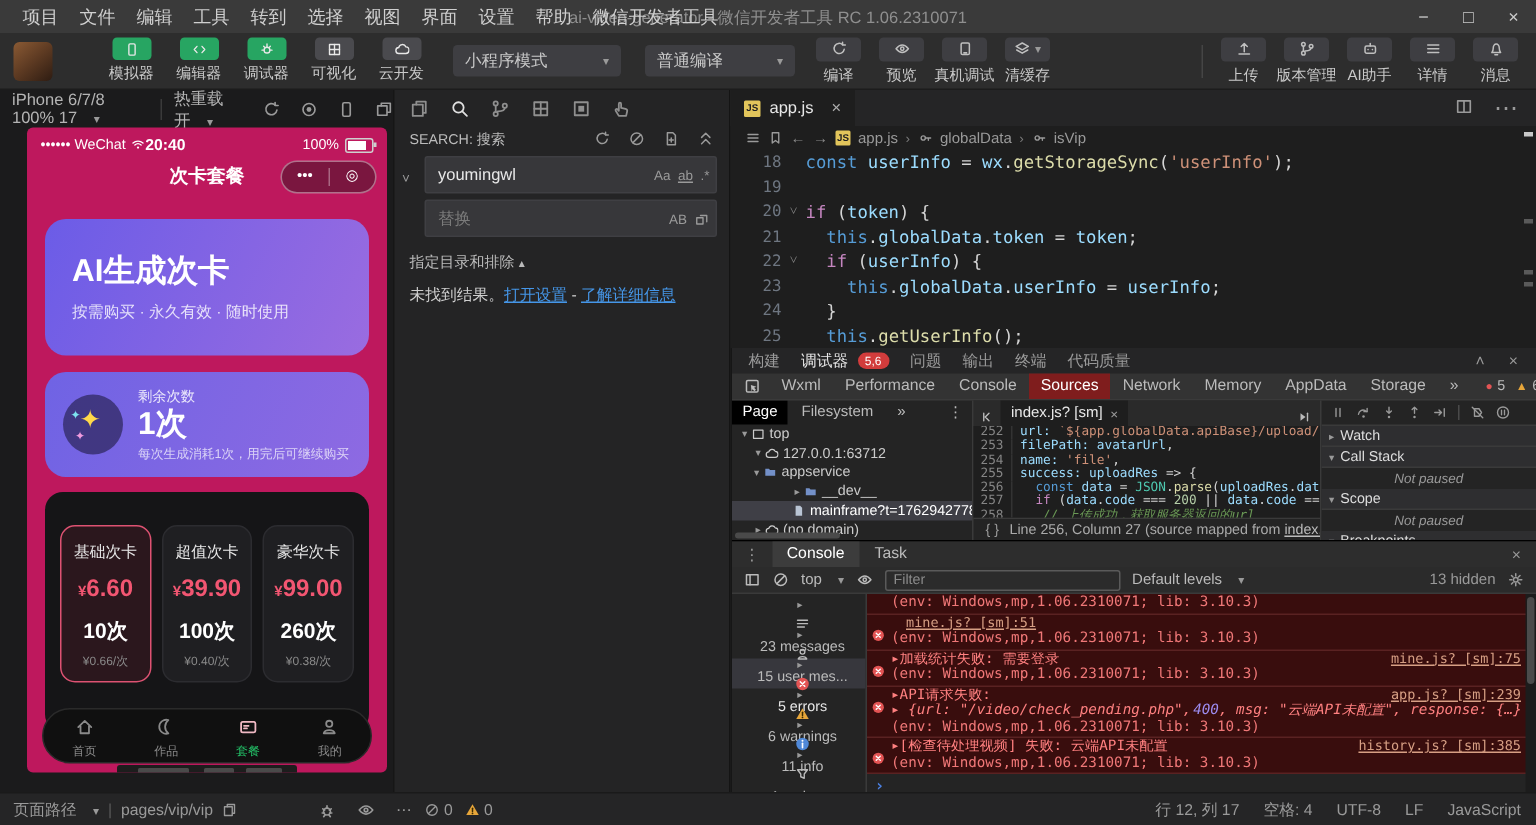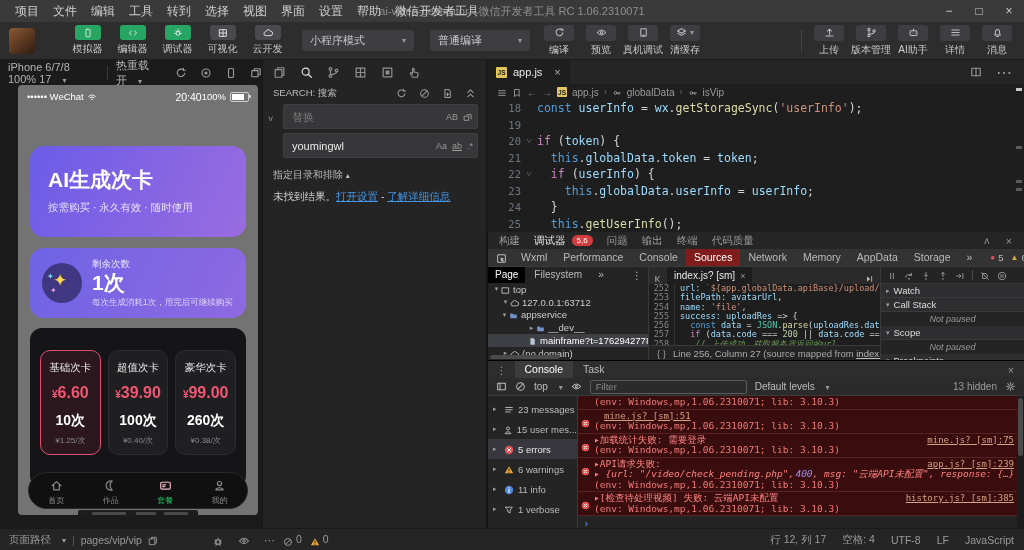--- a/index.html
+++ b/index.html
@@ -34,24 +34,24 @@
   .action{width:42px;display:flex;flex-direction:column;align-items:center;}
   .act-ico{width:30px;height:16px;border-radius:3px;background:#3e3e42;color:#bfbfbf;
            display:flex;align-items:center;justify-content:center;}
   .act-lbl{font-size:10px;color:#c9c9c9;margin-top:2px;white-space:nowrap;}
   .tb-sep{width:1px;height:22px;background:#454545;margin:0 6px;}
   
   .sim{position:absolute;left:0;top:60px;width:262px;height:468px;background:#1b1b1c;}
   .sim-head{height:25px;display:flex;align-items:center;font-size:11px;color:#b4b4b4;padding-left:8px;}
   .sim-sep{width:1px;height:14px;background:#3a3a3a;margin:0 8px;}
   .sim-ico{color:#9a9a9a;margin-left:13px;}
-  .phone{position:absolute;left:18px;top:25px;width:240px;height:430px;background:#737373;
+  .phone{position:absolute;left:18px;top:25px;width:240px;height:430px;background:#be185d;
          border-radius:4px;overflow:hidden;color:#fff;}
   .p-status{height:17px;display:flex;align-items:center;padding:0 9px;font-size:9.5px;margin-top:3px;}
-  .p-time{flex:1;text-align:right;font-weight:normal;font-size:10.5px;}
+  .p-time{flex:1;text-align:left;font-weight:bold;font-size:10.5px;}
   .battery{width:17px;height:8px;border:1px solid #cfcfcf;border-radius:2px;margin-left:4px;position:relative;}
   .battery:before{content:"";position:absolute;left:1px;top:1px;bottom:1px;width:12px;background:#fff;}
   .battery:after{content:"";position:absolute;right:-3px;top:2px;width:2px;height:3px;background:#cfcfcf;}
   .p-nav{height:24px;position:relative;display:flex;align-items:center;justify-content:center;}
   .p-nav-title{font-size:12.5px;font-weight:bold;}
   .capsule{position:absolute;right:7px;top:2px;width:62px;height:20px;border:1px solid rgba(255,255,255,.4);
            border-radius:11px;display:flex;align-items:center;background:rgba(20,20,20,.4);}
   .cap-half{flex:1;text-align:center;font-size:10px;line-height:18px;}
   .cap-div{width:1px;height:12px;background:rgba(255,255,255,.35);}
   .hero{position:absolute;left:12px;top:61px;width:216px;height:91px;border-radius:14px;box-sizing:border-box;
@@ -175,21 +175,21 @@
   .con-tab{padding:0 10px;height:17px;line-height:17px;}
   .con-tab.on{background:#3c3c3c;color:#fff;}
   .con-head .x{margin-left:auto;padding-right:10px;color:#9a9a9a;}
   .con-toolbar{height:18px;background:#2b2b2b;border-bottom:1px solid #3a3a3a;display:flex;
                align-items:center;font-size:10px;color:#bbb;gap:8px;padding-left:8px;box-sizing:border-box;}
   .filter-box{width:150px;height:12px;border:1px solid #5a5a5a;border-radius:2px;color:#8a8a8a;
               font-size:9.5px;line-height:12px;padding-left:5px;}
   .con-toolbar .right{margin-left:auto;display:flex;align-items:center;gap:8px;padding-right:8px;color:#9a9a9a;}
   .con-body{flex:1;display:flex;min-height:0;}
   .con-side{width:90px;border-right:1px solid #3a3a3a;box-sizing:border-box;padding-top:3px;background:#242424;}
-  .cs-item{height:20px;display:flex;align-items:center;font-size:9.5px;color:#bbb;gap:4px;padding-left:5px;white-space:nowrap;}
+  .cs-item{height:20px;display:flex;align-items:center;font-size:9.5px;color:#bbb;gap:4px;padding-left:5px;white-space:nowrap;flex-direction:column;}
   .cs-item.sel{background:#37373d;color:#e8e8e8;}
   .cs-arrow{font-size:7px;color:#9a9a9a;width:7px;}
   .con-msgs{flex:1;background:#1e1e1e;font-family:"DejaVu Sans Mono",monospace;position:relative;min-width:0;}
   .con-row{background:#390d0d;border-bottom:1px solid #5a2222;padding:1px 10px 1px 3px;display:flex;}
   .con-ric{width:13px;flex:none;padding-top:2px;}
   .con-lines{flex:1;min-width:0;}
   .cl{display:flex;font-size:9.5px;line-height:10.5px;color:#ff8080;white-space:nowrap;}
   .cl .m{flex:1;overflow:hidden;}
   .cl .env{color:#ff8080;opacity:.92;}
   .cl .obj{font-style:italic;}
@@ -406,20 +406,28 @@
       <div class="p-status">
         <span>•••••• WeChat</span>
         <span class="i" id="wifi-ico" style="margin-left:3px;"><svg class="i" width="10" height="10" viewBox="0 0 12 12" fill="none" stroke="currentColor" stroke-width="1.1" stroke-linecap="round" stroke-linejoin="round">
               <path d="M2 5.2a6 6 0 0 1 8 0M3.5 6.8a3.8 3.8 0 0 1 5 0"></path>
               <circle cx="6" cy="8.8" r=".9" fill="currentColor" stroke="none"></circle>
             </svg></span>
         <span class="p-time">20:40</span>
         <span>100%</span>
         <span class="battery"></span>
       </div>
+      <div class="p-nav">
+        <span class="p-nav-title">次卡套餐</span>
+        <div class="capsule">
+          <span class="cap-half">•••</span>
+          <span class="cap-div"></span>
+          <span class="cap-half">◎</span>
+        </div>
+      </div>
       <div class="hero">
         <div class="hero-title">AI生成次卡</div>
         <div class="hero-sub">按需购买 · 永久有效 · 随时使用</div>
       </div>
       <div class="balance">
         <div class="bal-ico">
           <span class="spark">✦</span>
             <span class="spark2">✦</span>
             <span class="spark3">✦</span>
         </div>
@@ -428,21 +436,21 @@
           <div class="bal-value">1次</div>
           <div class="bal-note">每次生成消耗1次，用完后可继续购买</div>
         </div>
       </div>
       <div class="pkg-card">
         <div class="pkg-row" id="pkg-row">
             <div class="pkg sel">
               <div class="pkg-name">基础次卡</div>
               <div class="pkg-price"><span class="pkg-cur">¥</span><span class="pkg-num">6.60</span></div>
               <div class="pkg-count">10次</div>
-              <div class="pkg-unit">¥1.25/次</div>
+              <div class="pkg-unit">¥0.66/次</div>
             </div>
             <div class="pkg">
               <div class="pkg-name">超值次卡</div>
               <div class="pkg-price"><span class="pkg-cur">¥</span><span class="pkg-num">39.90</span></div>
               <div class="pkg-count">100次</div>
               <div class="pkg-unit">¥0.40/次</div>
             </div>
             <div class="pkg">
               <div class="pkg-name">豪华次卡</div>
               <div class="pkg-price"><span class="pkg-cur">¥</span><span class="pkg-num">99.00</span></div>
@@ -529,33 +537,33 @@
       <span class="hico i" id="sph-newfile"><svg class="i" width="11" height="11" viewBox="0 0 12 12" fill="none" stroke="currentColor" stroke-width="1.1" stroke-linecap="round" stroke-linejoin="round">
             <path d="M3.2 1.6h4L9 3.4v7H3.2z"></path>
             <path d="M6 5.4v3M4.5 6.9h3"></path>
           </svg></span>
       <span class="hico i" id="sph-collapse"><svg class="i" width="11" height="11" viewBox="0 0 12 12" fill="none" stroke="currentColor" stroke-width="1.1" stroke-linecap="round" stroke-linejoin="round">
             <path d="M3 5 6 2l3 3M3 9.6 6 6.6l3 3"></path>
           </svg></span>
     </div>
     <div class="sp-inputs">
       <span class="sp-toggle">˅</span>
+      <div class="sp-input">
+        <input value="youmingwl" style="">
+        <span class="in-ico">Aa</span>
+        <span class="in-ico" style="text-decoration:underline;">ab</span>
+        <span class="in-ico">.*</span>
+      </div>
       <div class="sp-input">
         <input placeholder="替换" style="">
         <span class="in-ico">AB</span>
         <span class="in-ico i" id="sph-replaceall"><svg class="i" width="10" height="10" viewBox="0 0 12 12" fill="none" stroke="currentColor" stroke-width="1.1" stroke-linecap="round" stroke-linejoin="round">
               <rect x="1.8" y="5" width="5" height="5"></rect>
               <path d="M4.8 3.2h5v5"></path>
             </svg></span>
-      </div>
-      <div class="sp-input">
-        <input value="youmingwl" style="">
-        <span class="in-ico">Aa</span>
-        <span class="in-ico" style="text-decoration:underline;">ab</span>
-        <span class="in-ico">.*</span>
       </div>
     </div>
     <div class="sp-scope"><span>指定目录和排除</span> <span style="font-size:8px;">▴</span></div>
     <div class="sp-result">
       <span>未找到结果。</span><span class="lnk">打开设置</span> <span>-</span> <span class="lnk">了解详细信息</span>
     </div>
   </section>
 
   <section class="editor">
     <div class="ed-tabs">

